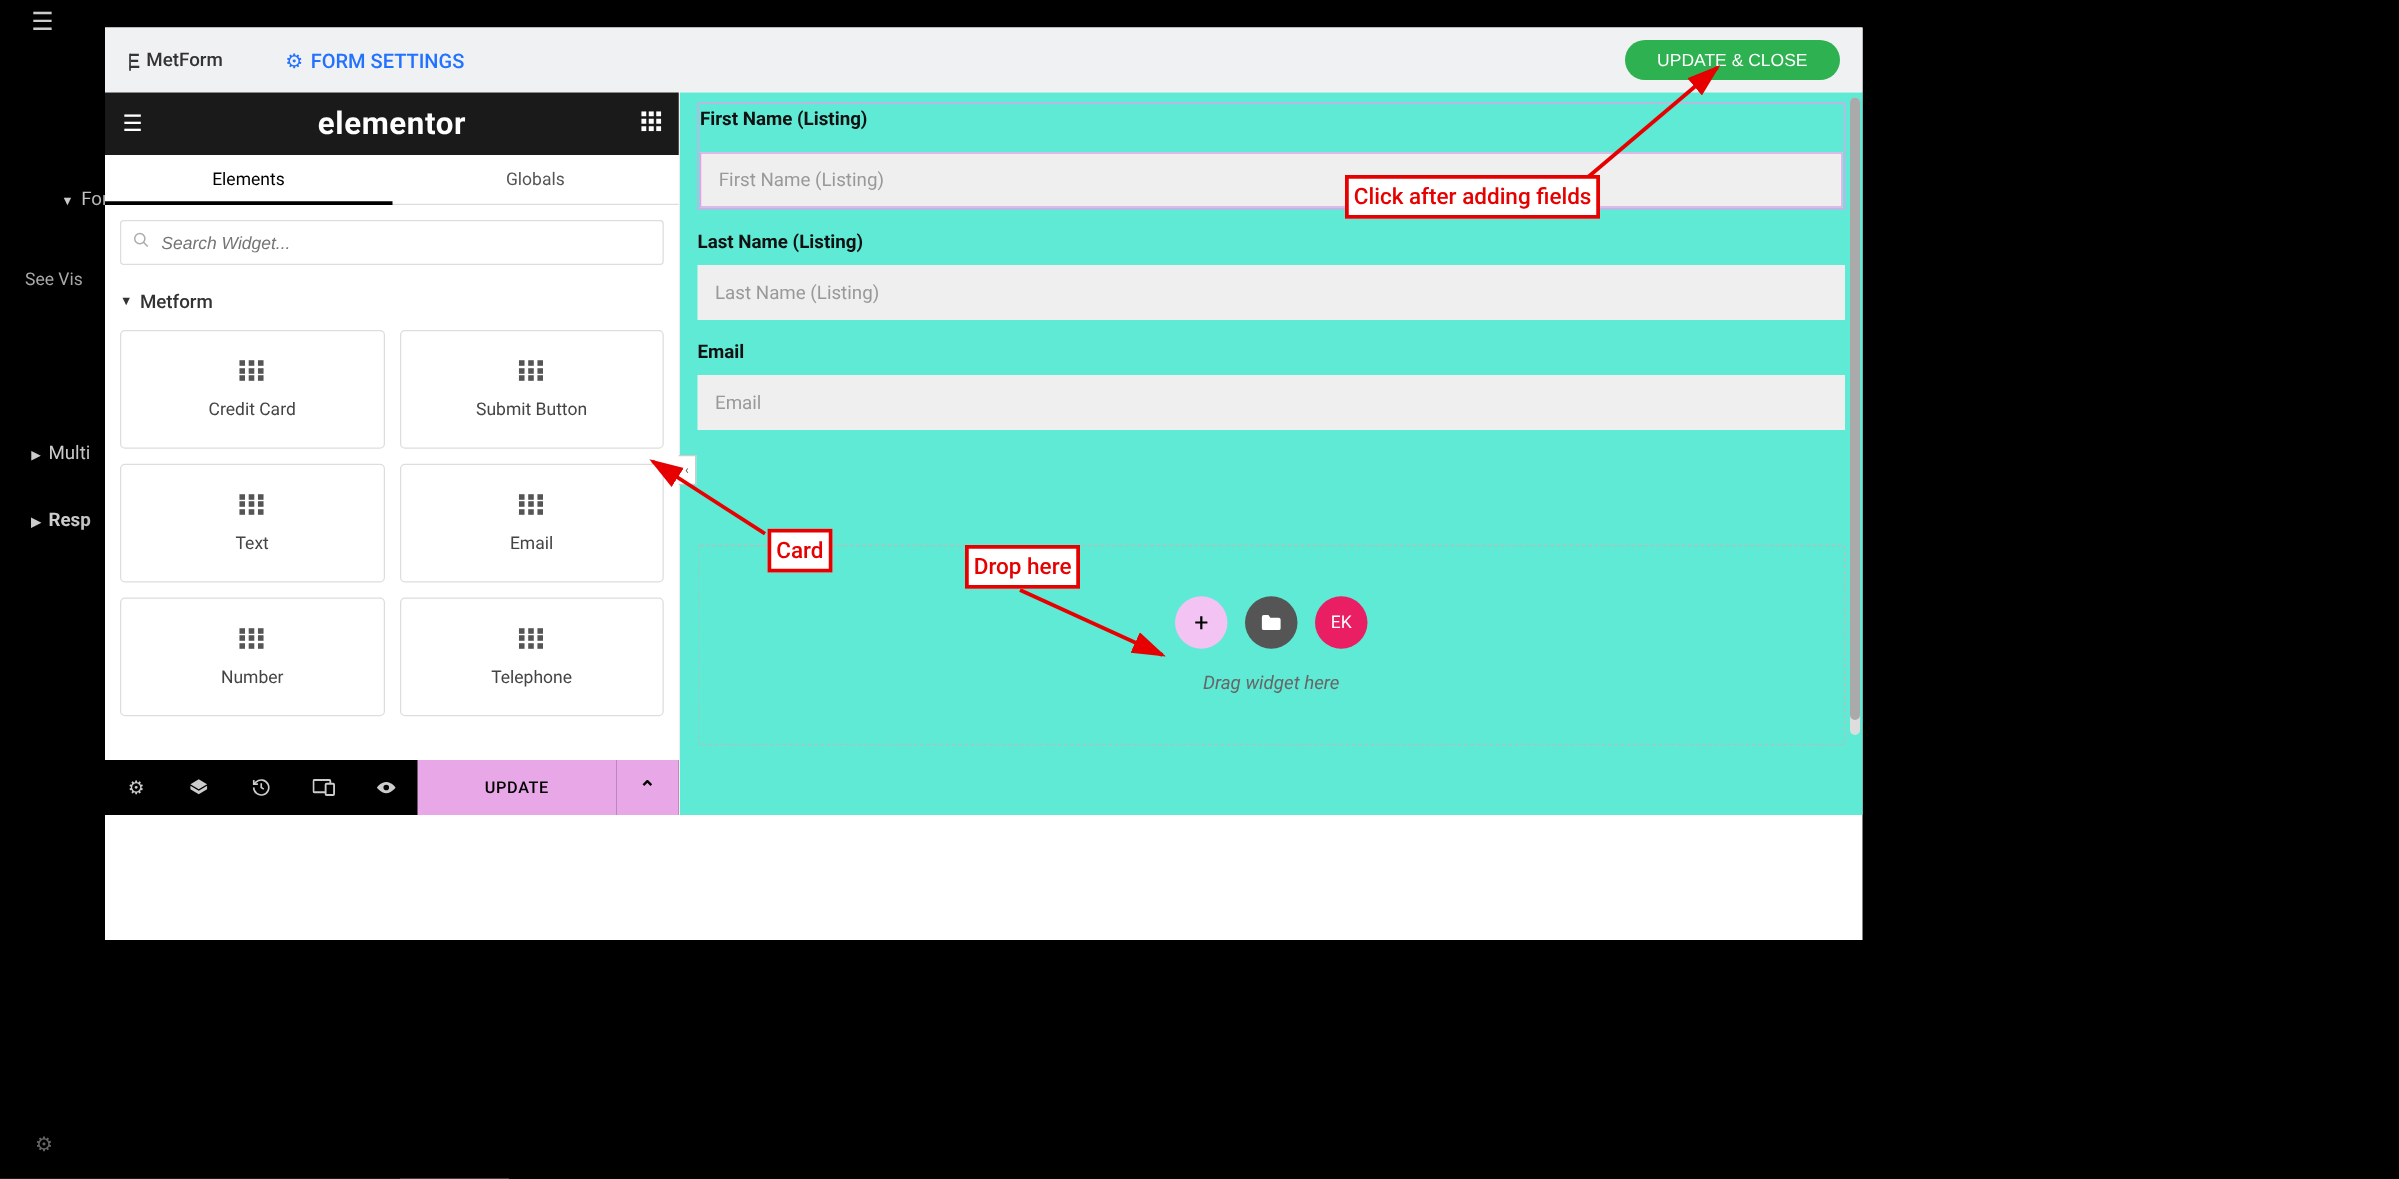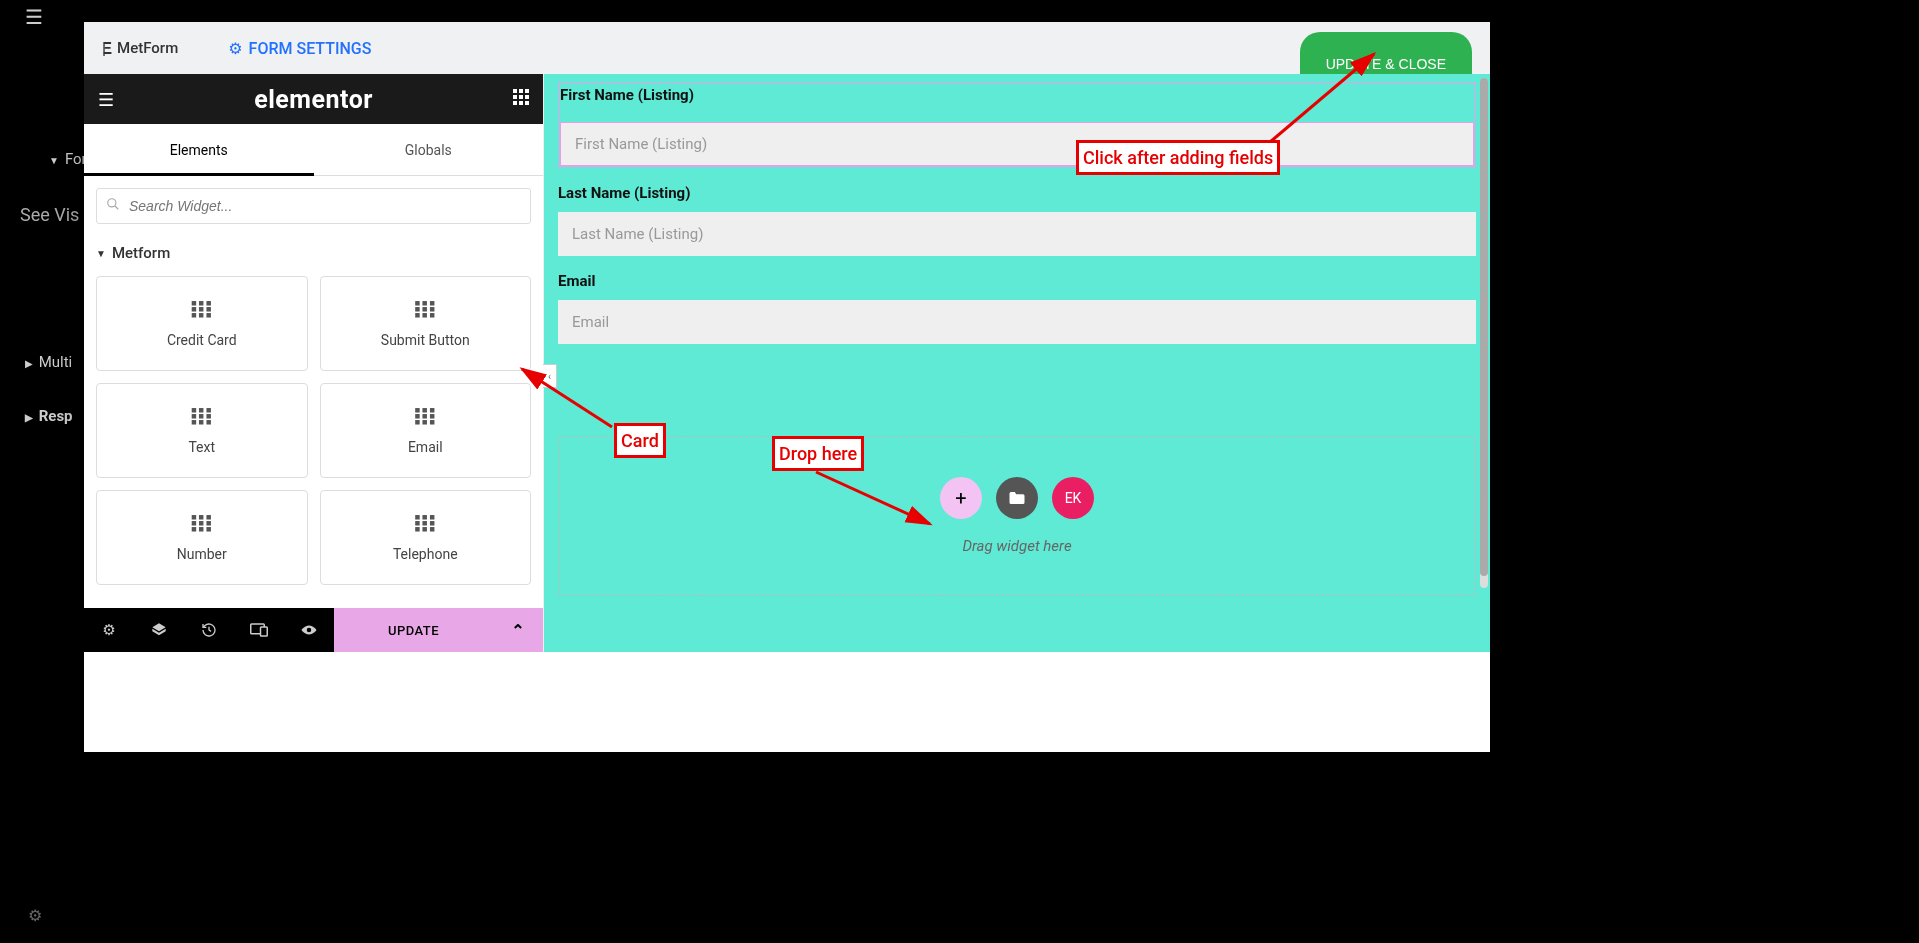--- a/index.html
+++ b/index.html
@@ -3,42 +3,42 @@
 <meta charset="utf-8">
 <style>
 * { box-sizing: border-box; margin: 0; padding: 0; }
 body { font-family: -apple-system, BlinkMacSystemFont, "Segoe UI", Roboto, Helvetica, Arial, sans-serif; background: #000; width: 1919px; height: 943px; overflow: hidden; position: relative; }
 
 
 .bg-admin { position: absolute; top: 0; left: 0; width: 320px; height: 943px; background: #000; color: #ddd; font-size: 14px; }
 .bg-burger { position: absolute; top: 5px; left: 25px; color: #ccc; font-size: 20px; }
 .bg-item { position: absolute; left: 25px; color: #ccc; font-size: 15px; }
 .bg-caret { margin-right: 6px; font-size: 10px; }
-.bg-visible { position:absolute; left:20px; top:204px; color:#aaa; font-size:18px;}
+.bg-visible { position:absolute; left:20px; top:216px; color:#aaa; font-size:14px;}
 .bg-cog { position:absolute; left:28px; bottom:18px; color:#666; font-size:16px;}
 
 .modal { position: absolute; left: 84px; top: 22px; width: 1406px; height: 730px; background: #fff; box-shadow: 0 0 30px rgba(0,0,0,.3); }
 
 .modal-header { height: 52px; background: #f0f1f3; display: flex; align-items: center; padding: 0 18px; position: relative; }
 .mh-metform-ico { display:inline-flex; align-items:center; gap:8px; color:#333; font-size:15px; font-weight:500; }
 .mh-metform-ico .e-ico { font-weight:bold; font-size:16px; letter-spacing:-3px; }
 .mh-form-settings { margin-left: 50px; color: #2271ff; font-size: 16px; font-weight: 500; display:flex; align-items:center; gap:6px; cursor:pointer;}
 .mh-gear { color:#2271ff; font-size:16px;}
-.update-close { position: absolute; right: 18px; top: 10px; background: #2eb150; color:#fff; border:none; border-radius: 20px; padding: 24px 26px; font-size: 14px; font-weight:500; cursor:pointer;}
+.update-close { position: absolute; right: 18px; top: 10px; background: #2eb150; color:#fff; border:none; border-radius: 20px; padding: 8px 26px; font-size: 14px; font-weight:500; cursor:pointer;}
 
 .editor-body { display:flex; height: 578px; position:relative;}
 
 
 .panel { width: 460px; display:flex; flex-direction:column; background:#fff; border-right:1px solid #eee;}
 .panel-top { height: 50px; background: #1a1a1a; display:flex; align-items:center; justify-content:space-between; padding: 0 14px; color:#fff;}
 .panel-top .hamburger { font-size:18px; cursor:pointer;}
 .panel-top .brand { font-size:25px; font-weight:bold; color:#fff; letter-spacing:0.5px;}
 .panel-top .apps { font-size:16px; cursor:pointer;}
 
-.panel-tabs { display:flex; height:52px; border-bottom:1px solid #ddd;}
+.panel-tabs { display:flex; height:40px; border-bottom:1px solid #ddd;}
 .panel-tab { flex:1; display:flex; align-items:center; justify-content:center; font-size:14px; color:#555; cursor:pointer; position:relative;}
 .panel-tab.active { color:#000;}
 .panel-tab.active::after { content:''; position:absolute; bottom:-1px; left:0; right:0; height:3px; background:#000;}
 
 .panel-content { flex:1; overflow:auto; padding: 12px;}
 .search-wrap { position:relative; margin-bottom:20px;}
 .search-input { width:100%; height:36px; border:1px solid #ddd; border-radius:3px; padding: 0 12px 0 32px; font-size:14px; font-style:italic; color:#888;}
 .search-ico { position:absolute; left:10px; top:9px; color:#aaa; font-size:14px;}
 
 .cat-header { display:flex; align-items:center; gap:6px; font-size:15px; font-weight:500; color:#333; margin-bottom:14px; cursor:pointer;}

